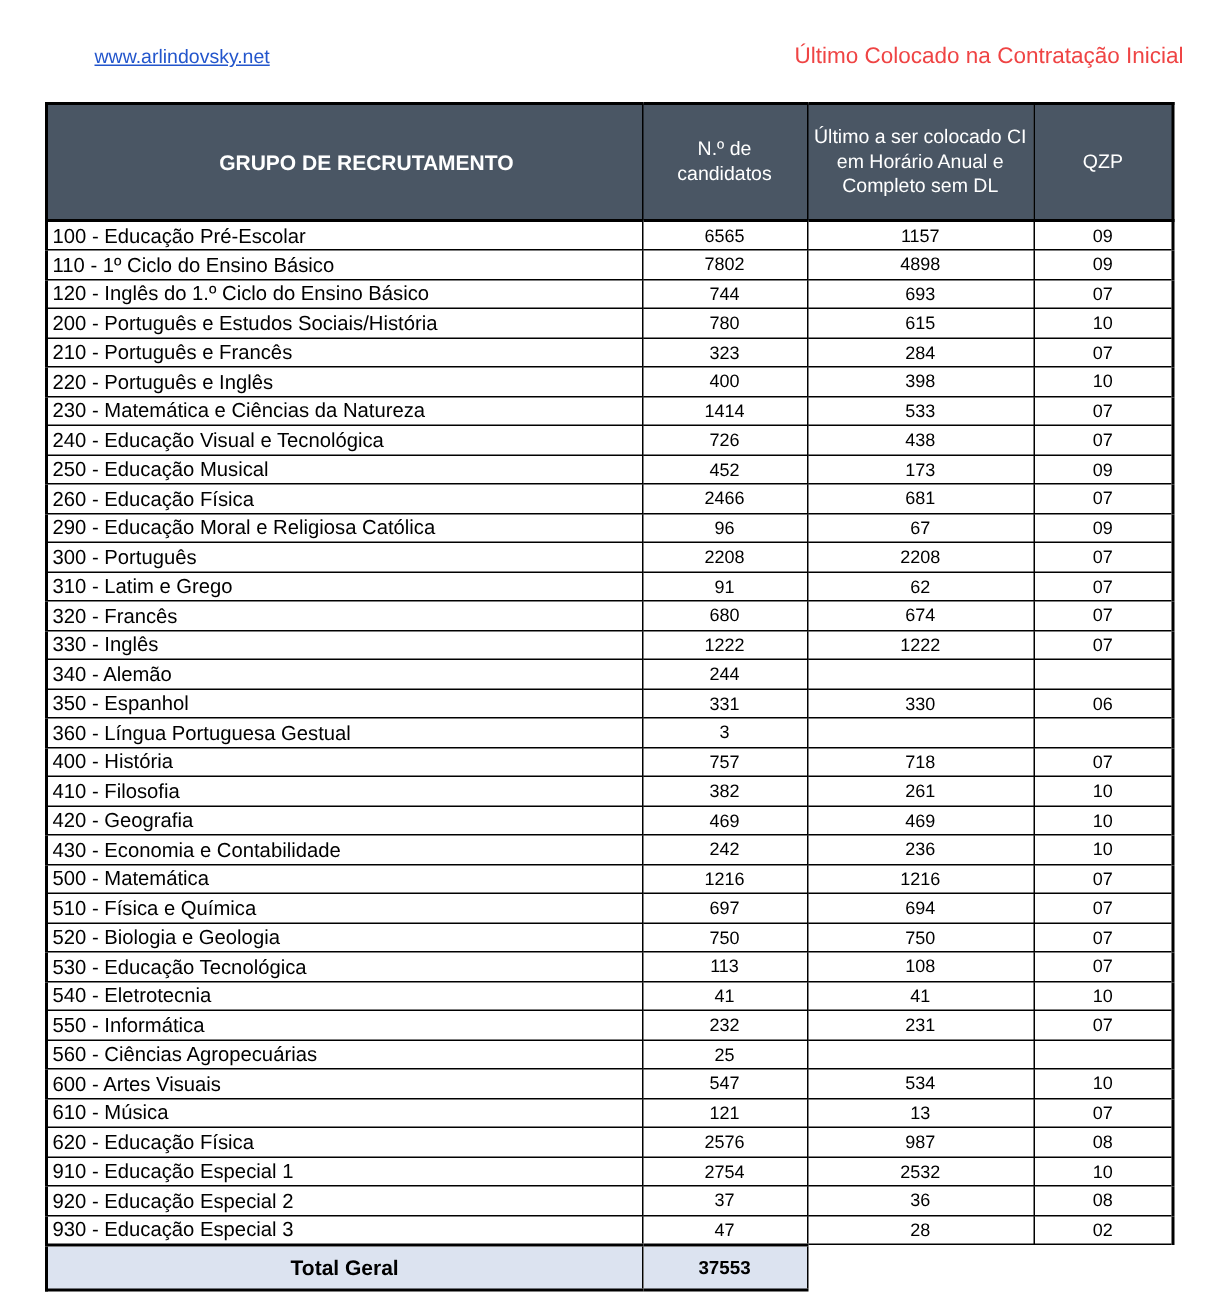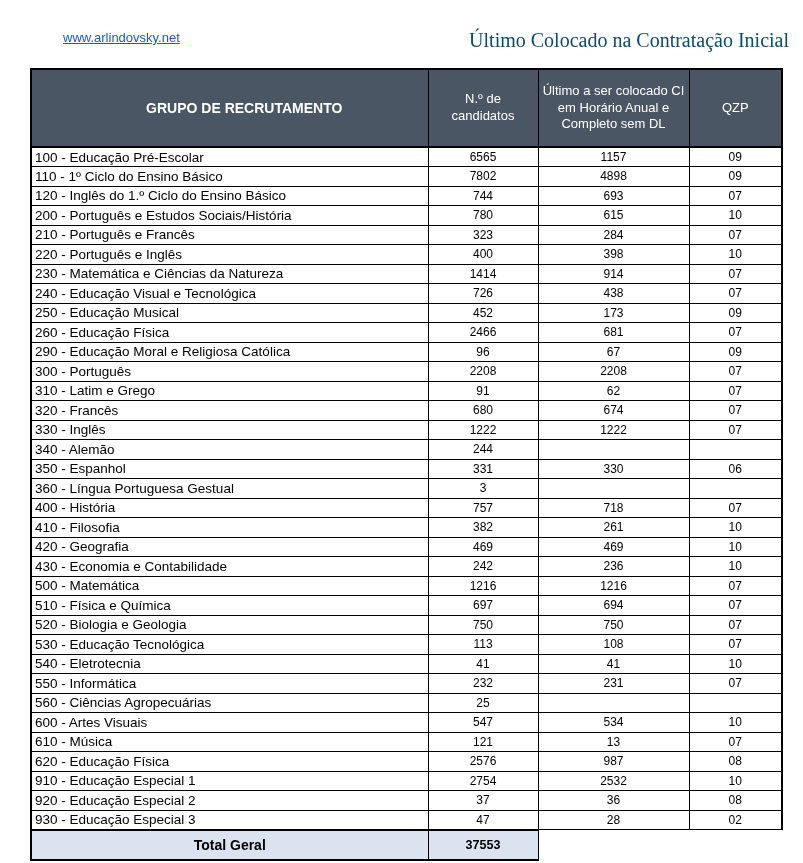--- a/index.html
+++ b/index.html
@@ -28,23 +28,22 @@
     left: 63px;
     top: 30px;
     font-size: 13px;
     color: var(--link-color, #2255cc);
     text-decoration: underline;
   }
   .doc-title {
     position: absolute;
     right: 14px;
     top: 29px;
-    font-size: 20px;
-    color: #0c4a6e;
-    font-family: Liberation Serif, serif;
+    font-size: 15px;
+    color: #ef4444;
   }
   table.recruitment {
     border-collapse: collapse;
     margin-left: 30px;
     width: 751px;
     table-layout: fixed;
   }
   col.c1 { width: 397px; }
   col.c2 { width: 110px; }
   col.c3 { width: 151px; }
@@ -170,21 +169,21 @@
   <tr>
     <td class="c-grupo">220 - Português e Inglês</td>
     <td class="num">400</td>
     <td class="num">398</td>
     <td class="num">10</td>
   </tr>
 
   <tr>
     <td class="c-grupo">230 - Matemática e Ciências da Natureza</td>
     <td class="num">1414</td>
-    <td class="num">914</td>
+    <td class="num">533</td>
     <td class="num">07</td>
   </tr>
 
   <tr>
     <td class="c-grupo">240 - Educação Visual e Tecnológica</td>
     <td class="num">726</td>
     <td class="num">438</td>
     <td class="num">07</td>
   </tr>
 

